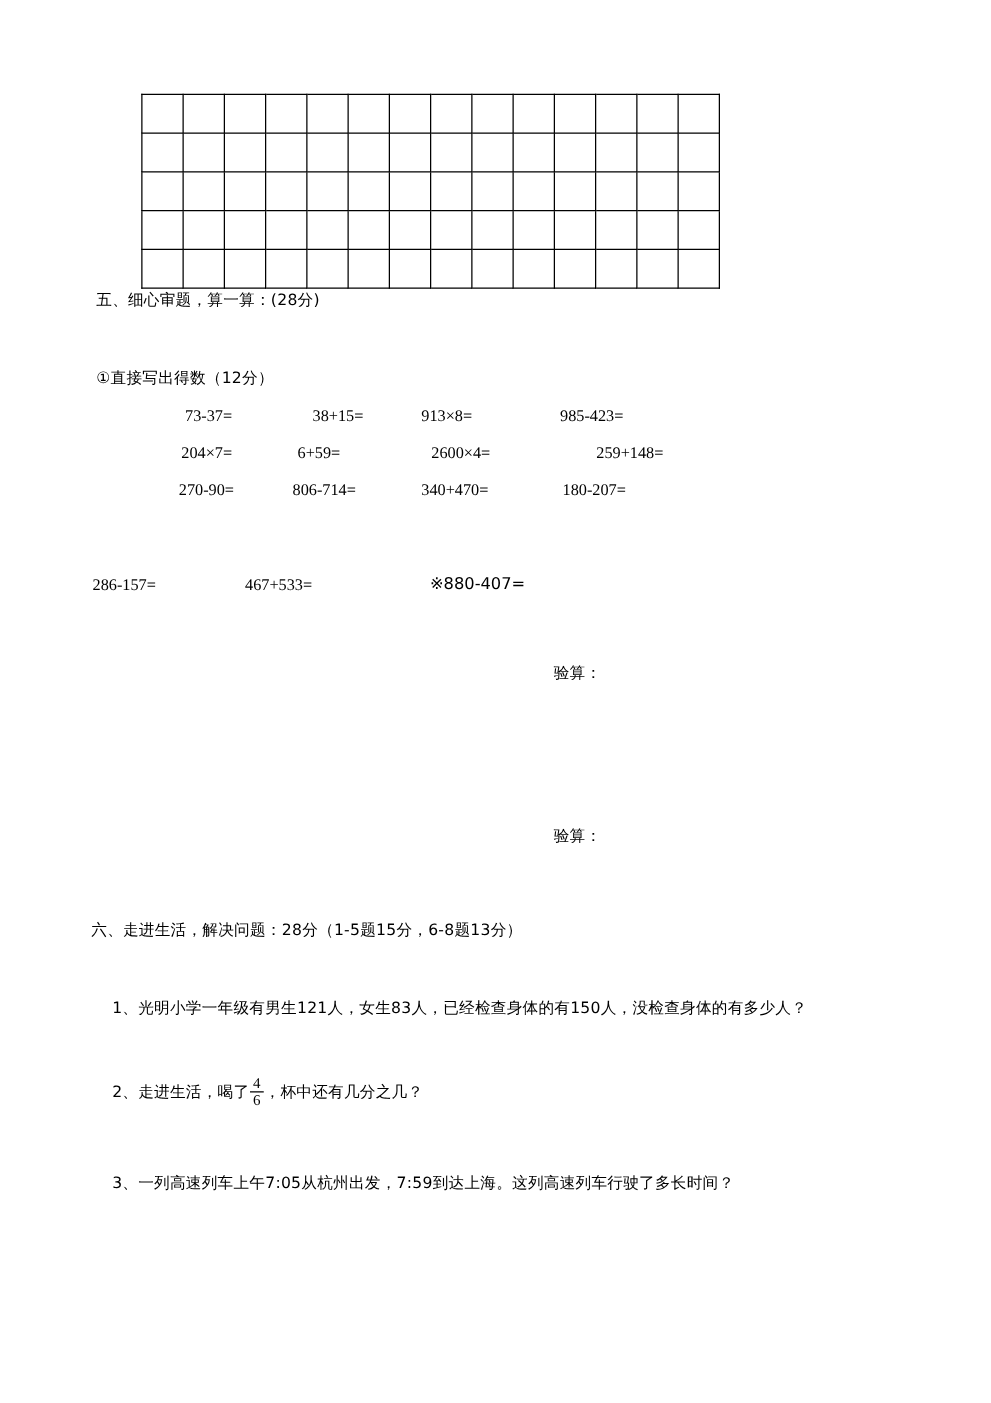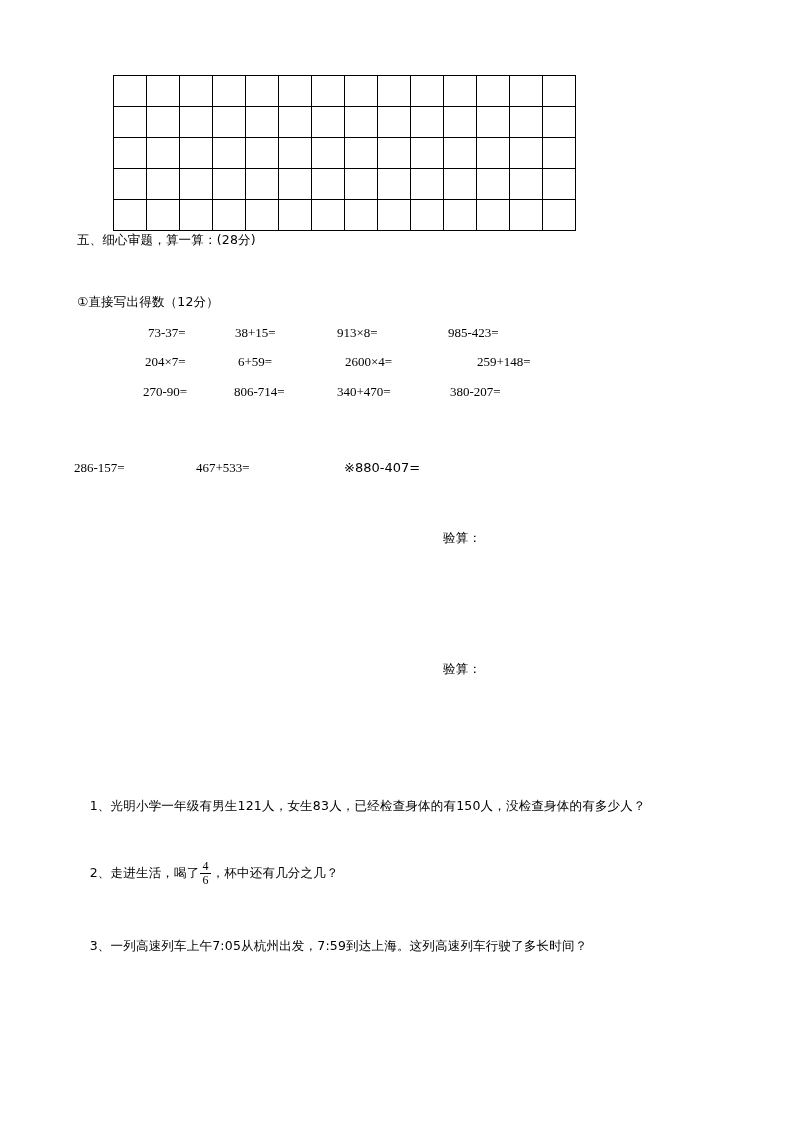--- a/index.html
+++ b/index.html
@@ -174,51 +174,52 @@
         </tbody>
     </table>
   </div>
 
   <div class="tx cn sect-head" style="left:77px; top:232px;">五、细心审题，算一算：(28分)</div>
 
   <div class="tx cn sect-head" style="left:77px; top:294px;">①直接写出得数（12分）</div>
 
   <div class="arith-row" style="top:325px;">
     <span class="arith-cell" style="left:148px;">73-37=</span>
-    <span class="arith-cell" style="left:235px;">38+15=</span>
+    <span class="arith-cell" style="left:250px;">38+15=</span>
     <span class="arith-cell" style="left:337px;">913×8=</span>
     <span class="arith-cell" style="left:448px;">985-423=</span>
   </div>
 
   <div class="arith-row" style="top:354px;">
     <span class="arith-cell" style="left:145px;">204×7=</span>
     <span class="arith-cell" style="left:238px;">6+59=</span>
     <span class="arith-cell" style="left:345px;">2600×4=</span>
     <span class="arith-cell" style="left:441px;margin-left:36px;">259+148=</span>
   </div>
 
   <div class="arith-row" style="top:384px;">
     <span class="arith-cell" style="left:143px;">270-90=</span>
     <span class="arith-cell" style="left:234px;">806-714=</span>
     <span class="arith-cell" style="left:337px;">340+470=</span>
-    <span class="arith-cell" style="left:450px;">380-207=</span>
+    <span class="arith-cell" style="left:450px;">180-207=</span>
   </div>
 
 
   <div class="arith-row" style="top:460px;">
     <span class="arith-cell" style="left:74px;">286-157=</span>
     <span class="arith-cell" style="left:196px;">467+533=</span>
     <span class="arith-cell cn" style="left:344px; font-family:'DejaVu Sans','Liberation Sans',sans-serif;">※880-407=</span>
   </div>
 
   <div class="tx cn" style="left:443px; top:530px;">验算：</div>
 
 
   <div class="tx cn" style="left:443px; top:661px;">验算：</div>
 
+  <div class="tx cn sect-head" style="left:73px; top:736px;">六、走进生活，解决问题：28分（1-5题15分，6-8题13分）</div>
 
   <div class="tx cn" style="left:73px; top:783px;">
     <span class="inline-run">1、</span><span class="inline-run">光明小学一年级有男生121人，女生83人，已经检查身体的有150人，没检查身体的有多少人？</span>
   </div>
 
   <div class="tx cn" style="left:73px; top:845px;">
     <span class="inline-run">2、</span><span class="inline-run">走进生活，喝了</span><span class="frac"><span class="nu">4</span><span class="de">6</span></span><span class="inline-run">，杯中还有几分之几？</span>
   </div>
 
   <div class="tx cn" style="left:73px; top:923px;">

